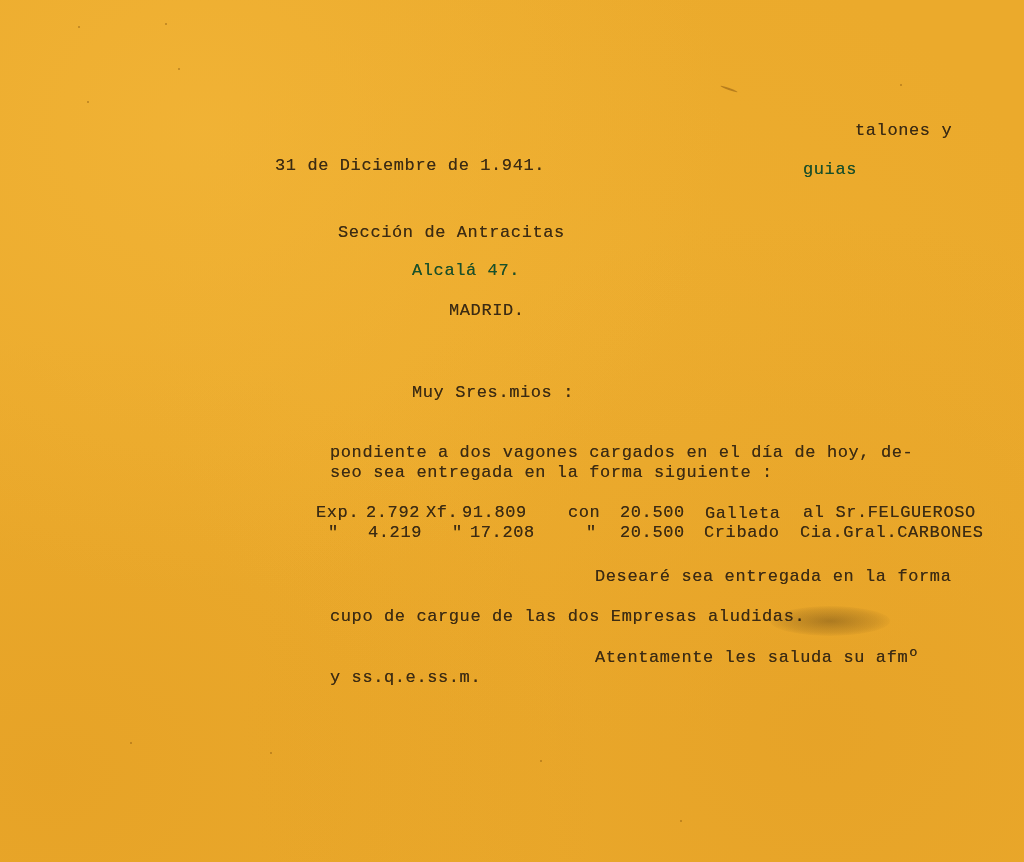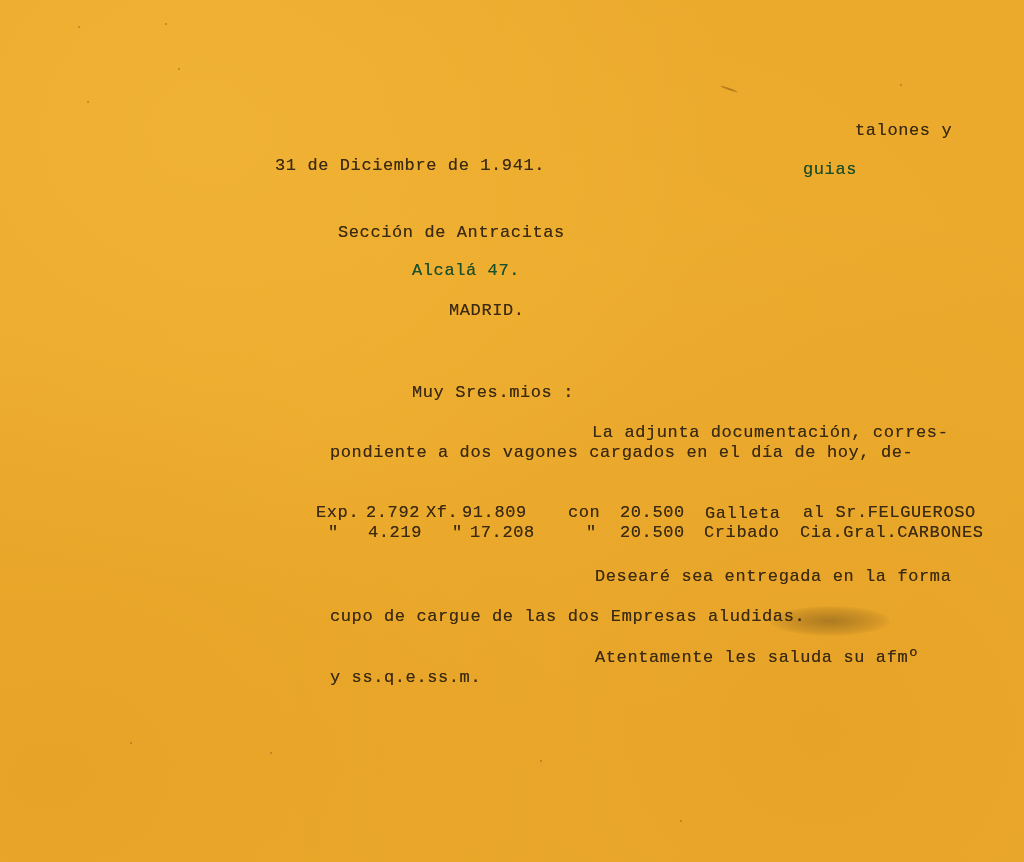--- a/index.html
+++ b/index.html
@@ -75,22 +75,22 @@
   <div class="line faded" style="left:803px;top:160px;">guias</div>
 
   <div class="line" style="left:275px;top:156px;">31 de Diciembre de 1.941.</div>
 
   <div class="line" style="left:338px;top:223px;">Sección de Antracitas</div>
   <div class="line faded" style="left:412px;top:261px;">Alcalá 47.</div>
   <div class="line" style="left:449px;top:301px;">MADRID.</div>
 
   <div class="line" style="left:412px;top:383px;">Muy Sres.mios :</div>
 
-  <div class="line" style="left:592px;top:423px;">La adjunta documentación, corres-</div>
   <div class="line" style="left:330px;top:443px;">pondiente a dos vagones cargados en el día de hoy, de-</div>
+  <div class="line" style="left:330px;top:463px;">seo sea entregada en la forma siguiente :</div>
 
   <div>
     <div>
       <span class="line" style="left:316px;top:503px;">Exp.</span>
       <span class="line" style="left:366px;top:503px;">2.792</span>
       <span class="line" style="left:426px;top:503px;">Xf.</span>
       <span class="line" style="left:462px;top:503px;">91.809</span>
       <span class="line" style="left:568px;top:503px;">con</span>
       <span class="line" style="left:620px;top:503px;">20.500</span>
       <span class="line" style="left:705px;top:484px;margin-top:20px;">Galleta</span>

